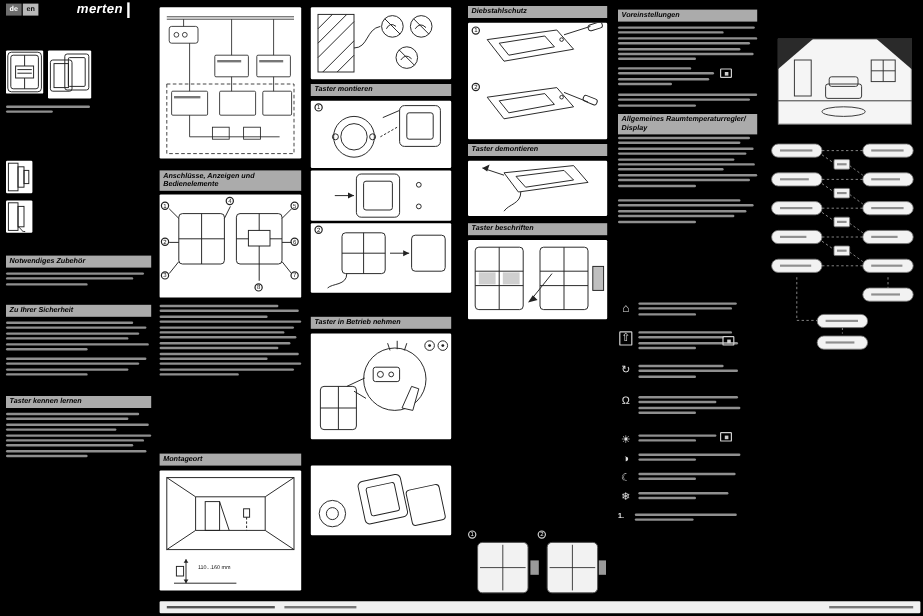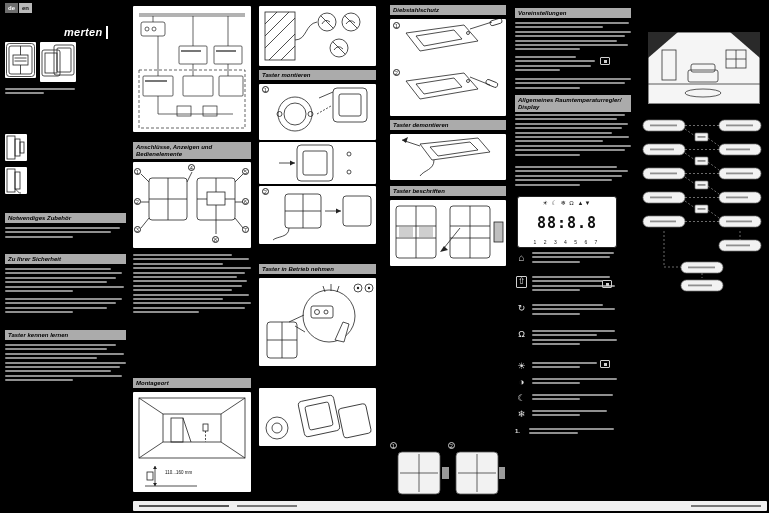--- a/index.html
+++ b/index.html
@@ -28,21 +28,21 @@
   .listnum { color:#e0e0e0; font-size:6px; font-weight:bold; width:10px; flex:0 0 10px; }
   svg { display:block; }
 </style>
 </head>
 <body>
 
 <div class="page">
 
   <div class="tab" style="left:5px;top:3px;width:13px;height:10px;background:#6e6e6e;color:#fff;">de</div>
   <div class="tab" style="left:19px;top:3px;width:13px;height:10px;background:#b9b9b9;color:#111;">en</div>
-  <div class="brand" style="left:64px;top:2px;margin-top:24px;">merten</div>
+  <div class="brand" style="left:64px;top:2px;">merten</div>
 
   <div class="abs panel" style="left:5px;top:42px;width:31px;height:36px;">
     <svg width="31" height="36" viewBox="0 0 31 36">
       <g fill="none" stroke="#222" stroke-width="0.8">
         <rect x="1.5" y="1.5" width="28" height="33" rx="3"></rect>
         <rect x="4" y="4" width="23" height="28" rx="2"></rect>
         <line x1="15.5" y1="4" x2="15.5" y2="32"></line>
         <rect x="8" y="13" width="15" height="10" fill="#fff"></rect>
         <line x1="9.5" y1="16" x2="21.5" y2="16"></line>
         <line x1="9.5" y1="19" x2="21.5" y2="19"></line>
@@ -450,25 +450,20 @@
       <div class="tl" style="width: 56%;"></div>
     </div>
   <div class="abs" style="left:515px;top:166px;width:116px;">
       <div class="tl" style="width: 88%;"></div>
       <div class="tl" style="width: 97%;"></div>
       <div class="tl" style="width: 92%;"></div>
       <div class="tl" style="width: 84%;"></div>
       <div class="tl" style="width: 56%;"></div>
     </div>
 
-  <div class="lcd" style="left:517px;top:196px;width:100px;height:52px;">
-    <div style="font-size:6px;color:#222;letter-spacing:1px;">☀ ☾ ❄ Ω ▲▼</div>
-    <div style="font-family:'DejaVu Sans Mono',monospace;font-weight:bold;font-size:15px;color:#111;letter-spacing:1px;">88:8.8</div>
-    <div style="font-size:5px;color:#222;letter-spacing:3px;">1 2 3 4 5 6 7</div>
-  </div>
 
   <div class="irow" style="left:515px;top:252px;">
     <div class="icon-cell" style="font-size:10px;">⌂</div>
     <div style="flex:1;">
         <div class="tl" style="width: 97%;"></div>
         <div class="tl" style="width: 92%;"></div>
         <div class="tl" style="width: 56%;"></div>
       </div>
   </div>
   <div class="irow" style="left:515px;top:276px;">

